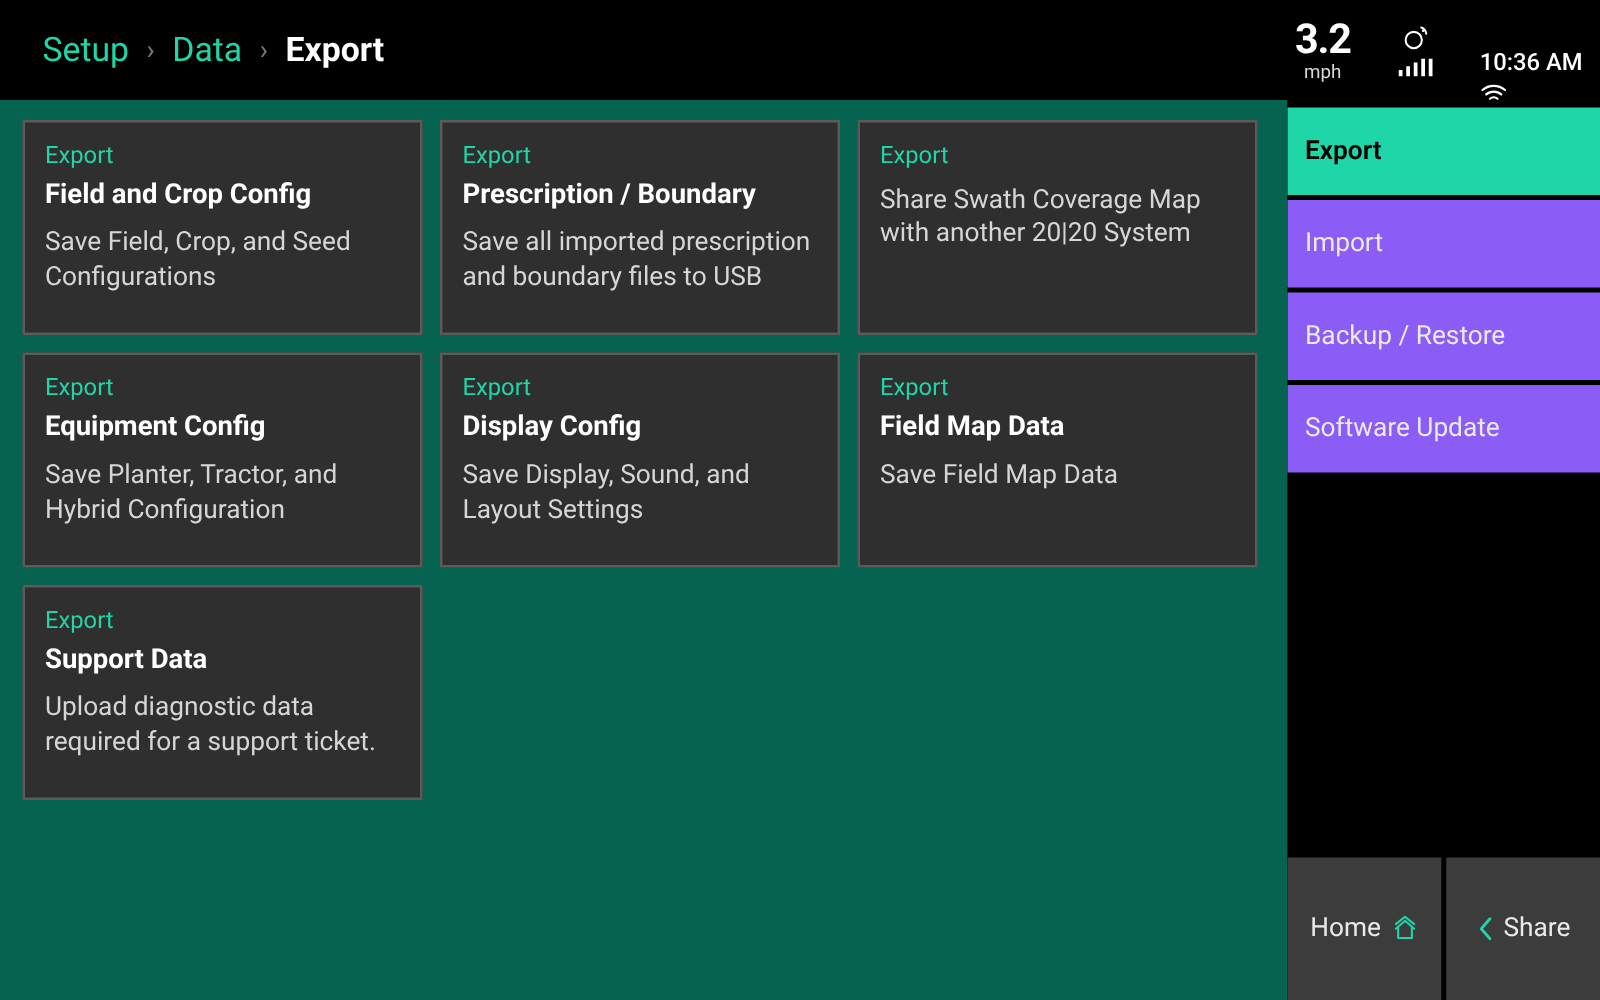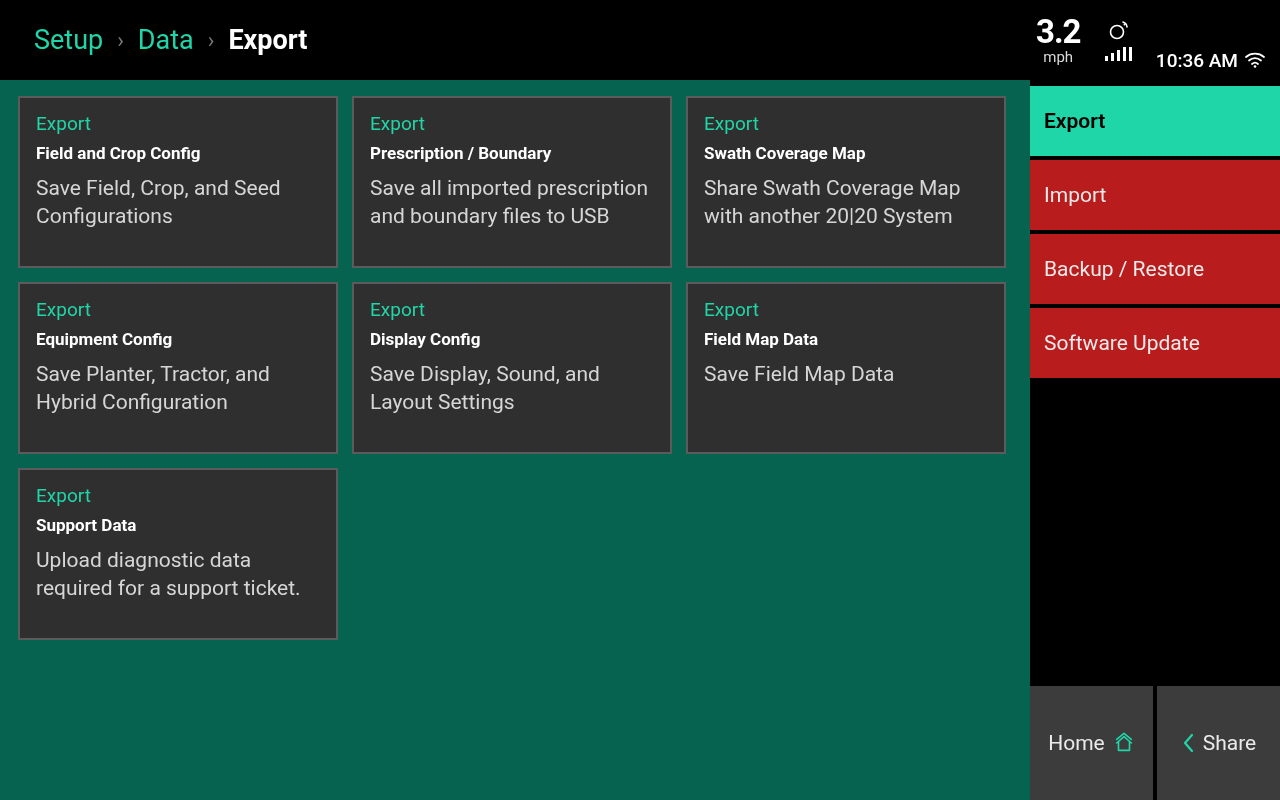--- a/index.html
+++ b/index.html
@@ -42,21 +42,21 @@
     align-items: center;
     justify-content: space-between;
     padding: 0 14px 0 6px;
   }
   .speed { text-align: center; line-height: 1; }
   .speed-val  { font-size: 33px; font-weight: 700; letter-spacing: -1px; }
   .speed-unit { font-size: 15px; color: #d9d9d9; margin-top: 2px; }
   .sat-col { display:flex; flex-direction:column; align-items:center; gap:4px; }
   .bars { display:flex; gap:3px; align-items:flex-end; height:14px; }
   .bars span { width:3px; background:#fff; }
-  .tw-col { display:flex; flex-direction:row; align-items:center; gap:6px;margin-top:40px; }
+  .tw-col { display:flex; flex-direction:column; align-items:flex-start; gap:6px;margin-top:40px; }
   .time { font-size: 19px; font-weight:500; }
 
   
   .main {
     position:absolute;
     left:0; top:80px;
     width:1030px; height:720px;
     background:#05634f;
     padding:16px 18px;
     display:grid;
@@ -65,36 +65,36 @@
     gap:14px;
     align-content:start;
   }
   .card {
     background:#2f2f2f;
     border:2px solid #5b5b5b;
     padding:14px 16px;
     cursor:pointer;
   }
   .card-cat   { color:#1fd6a8; font-size:19px; }
-  .card-title { color:#fff; font-size:17px; font-weight:700; margin-top:8px; line-height:1.2; }
+  .card-title { color:#fff; font-size:22px; font-weight:700; margin-top:8px; line-height:1.2; }
   .card-desc  { color:#d6d6d6; font-size:21px; margin-top:12px; line-height:1.3; }
 
   
   .rail {
     position:absolute;
     right:0; top:80px;
     width:250px; height:720px;
     background:#000;
     display:flex;
     flex-direction:column;
     gap:4px;
     padding-top:6px;
   }
   .rail-item {
-    background:#b91c1c;
+    background:#8b5cf6;
     height:70px;
     display:flex;
     align-items:center;
     padding-left:14px;
     font-size:21px;
     color:#eaeaea;
     cursor:pointer;
   }
   .rail-item.active {
     background:#1fd6a8;
@@ -175,21 +175,20 @@
     <div class="card-title">Field and Crop Config</div>
     <div class="card-desc">Save Field, Crop, and Seed Configurations</div>
   </div>
   <div class="card">
     <div class="card-cat">Export</div>
     <div class="card-title">Prescription / Boundary</div>
     <div class="card-desc">Save all imported prescription and boundary files to USB</div>
   </div>
   <div class="card">
     <div class="card-cat">Export</div>
-    <div class="card-title">Swath Coverage Map</div>
     <div class="card-desc">Share Swath Coverage Map with another 20|20 System</div>
   </div>
   <div class="card">
     <div class="card-cat">Export</div>
     <div class="card-title">Equipment Config</div>
     <div class="card-desc">Save Planter, Tractor, and Hybrid Configuration</div>
   </div>
   <div class="card">
     <div class="card-cat">Export</div>
     <div class="card-title">Display Config</div>

